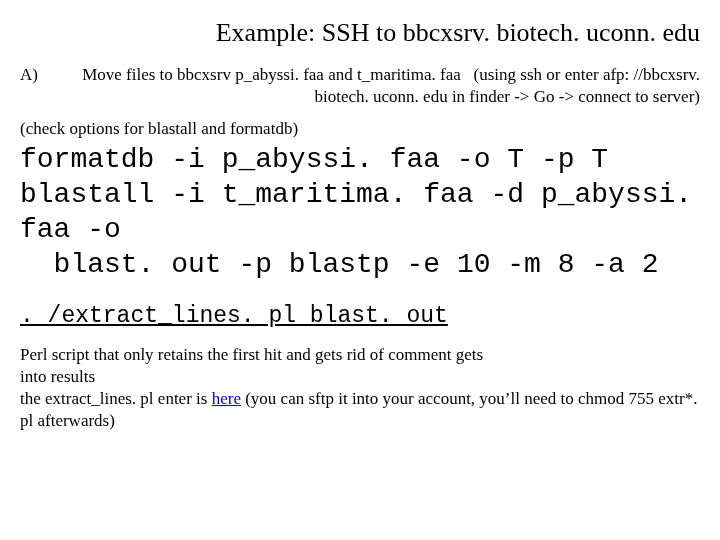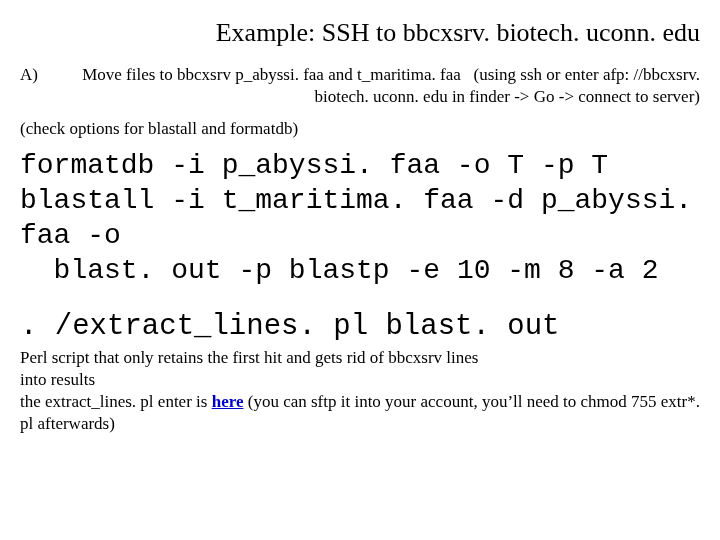--- a/index.html
+++ b/index.html
@@ -29,44 +29,44 @@
   }
   .step-label {
     width: 30px;
     flex-shrink: 0;
   }
   .step-body {
     flex: 1;
     text-align: right;
   }
   .note {
-    margin: 6px 0 8px 0;
+    margin: 6px 0 2px 0;
   }
   .code {
     font-family: "Courier New", Courier, monospace;
     font-size: 28px;
     white-space: pre-wrap;
     line-height: 1.25;
     margin: 2px 0 20px 0;
   }
   .code2 {
     font-family: "Courier New", Courier, monospace;
-    font-size: 29px;
-    margin: 0 0 1px 0;
+    font-size: 23px;
+    margin: 0 0 12px 0;
+    text-decoration: underline;
   }
   .para {
     margin: 0;
   }
   .indent {
     padding-left: 42px;
   }
   a.link {
     color: #0000cc;
     text-decoration: underline;
-    font-weight: bold;
   }
 </style>
 </head>
 <body>
 
 <div class="slide">
   <h1 class="title">Example: SSH to bbcxsrv. biotech. uconn. edu</h1>
 
   <div class="step">
     <div class="step-label">A)</div>
@@ -74,18 +74,18 @@
   </div>
 
   <div class="note">(check options for blastall and formatdb)</div>
 
   <div class="code">formatdb -i p_abyssi. faa -o T -p T
 blastall -i t_maritima. faa -d p_abyssi. faa -o
   blast. out -p blastp -e 10 -m 8 -a 2</div>
 
   <div class="code2">. /extract_lines. pl blast. out</div>
 
-  <div class="para">Perl script that only retains the first hit and gets rid of bbcxsrv lines</div>
+  <div class="para">Perl script that only retains the first hit and gets rid of comment gets</div>
   <div class="para">into results</div>
   <div class="para">
     <span>the extract_lines. pl enter is </span><a href="#" class="link">here</a><span> (you can sftp it into your account, you’ll need to chmod 755 extr*. pl afterwards)</span>
   </div>
 </div>
 
 </body></html>

